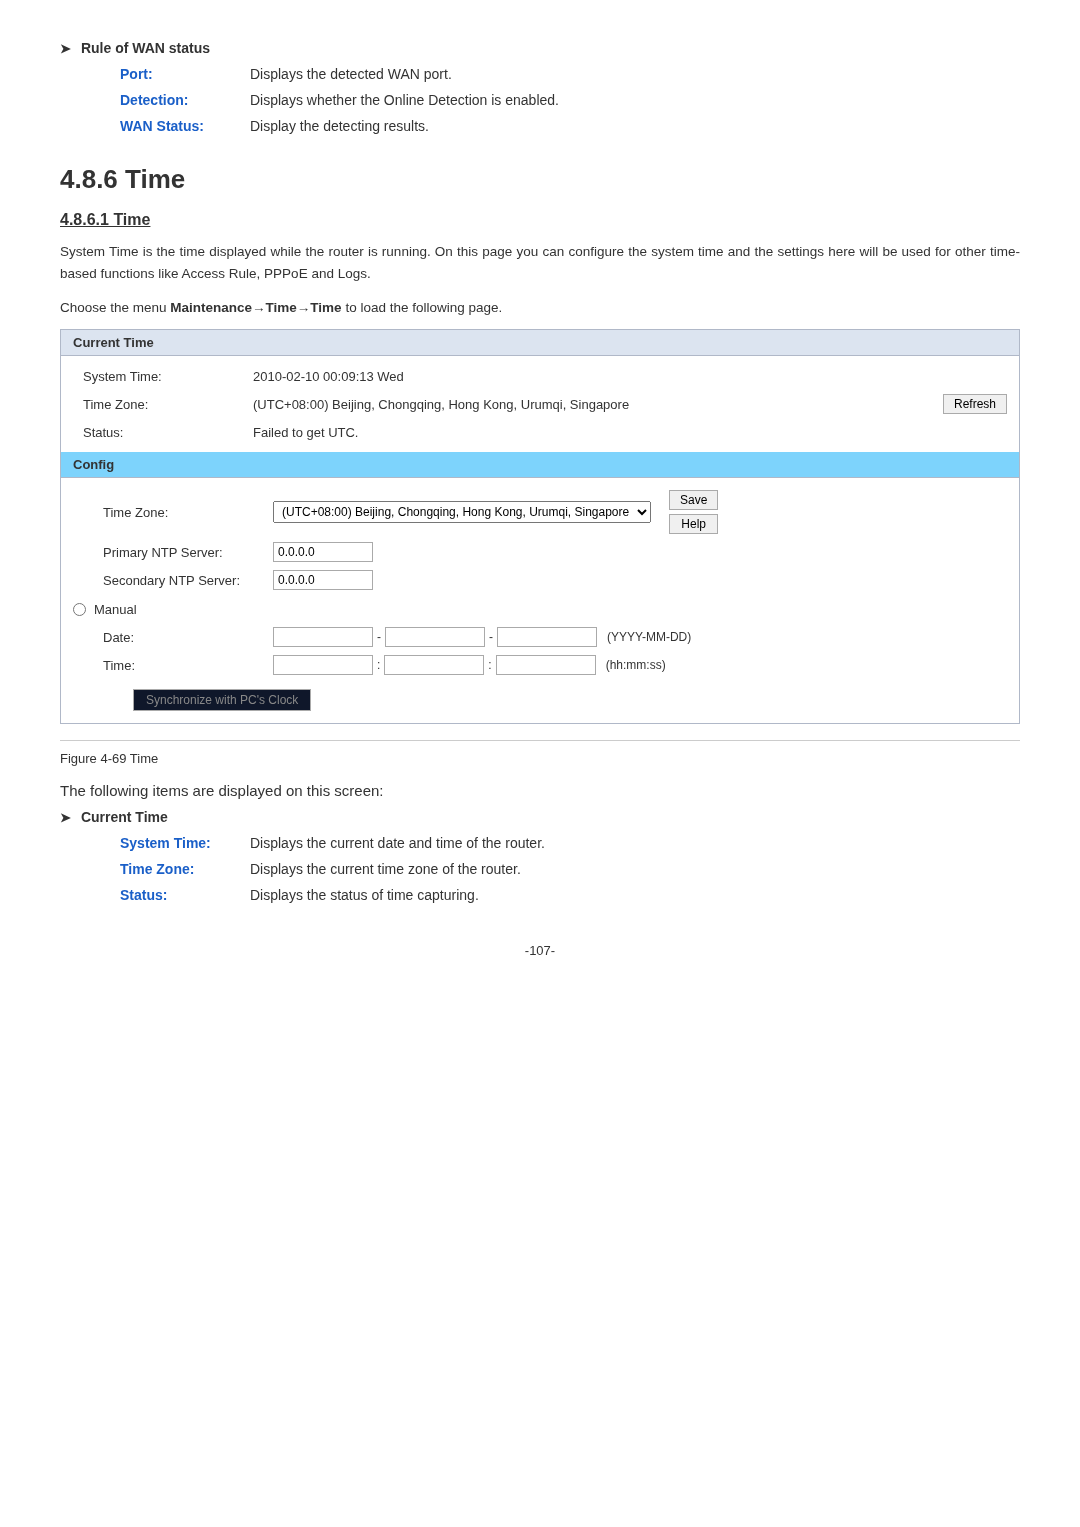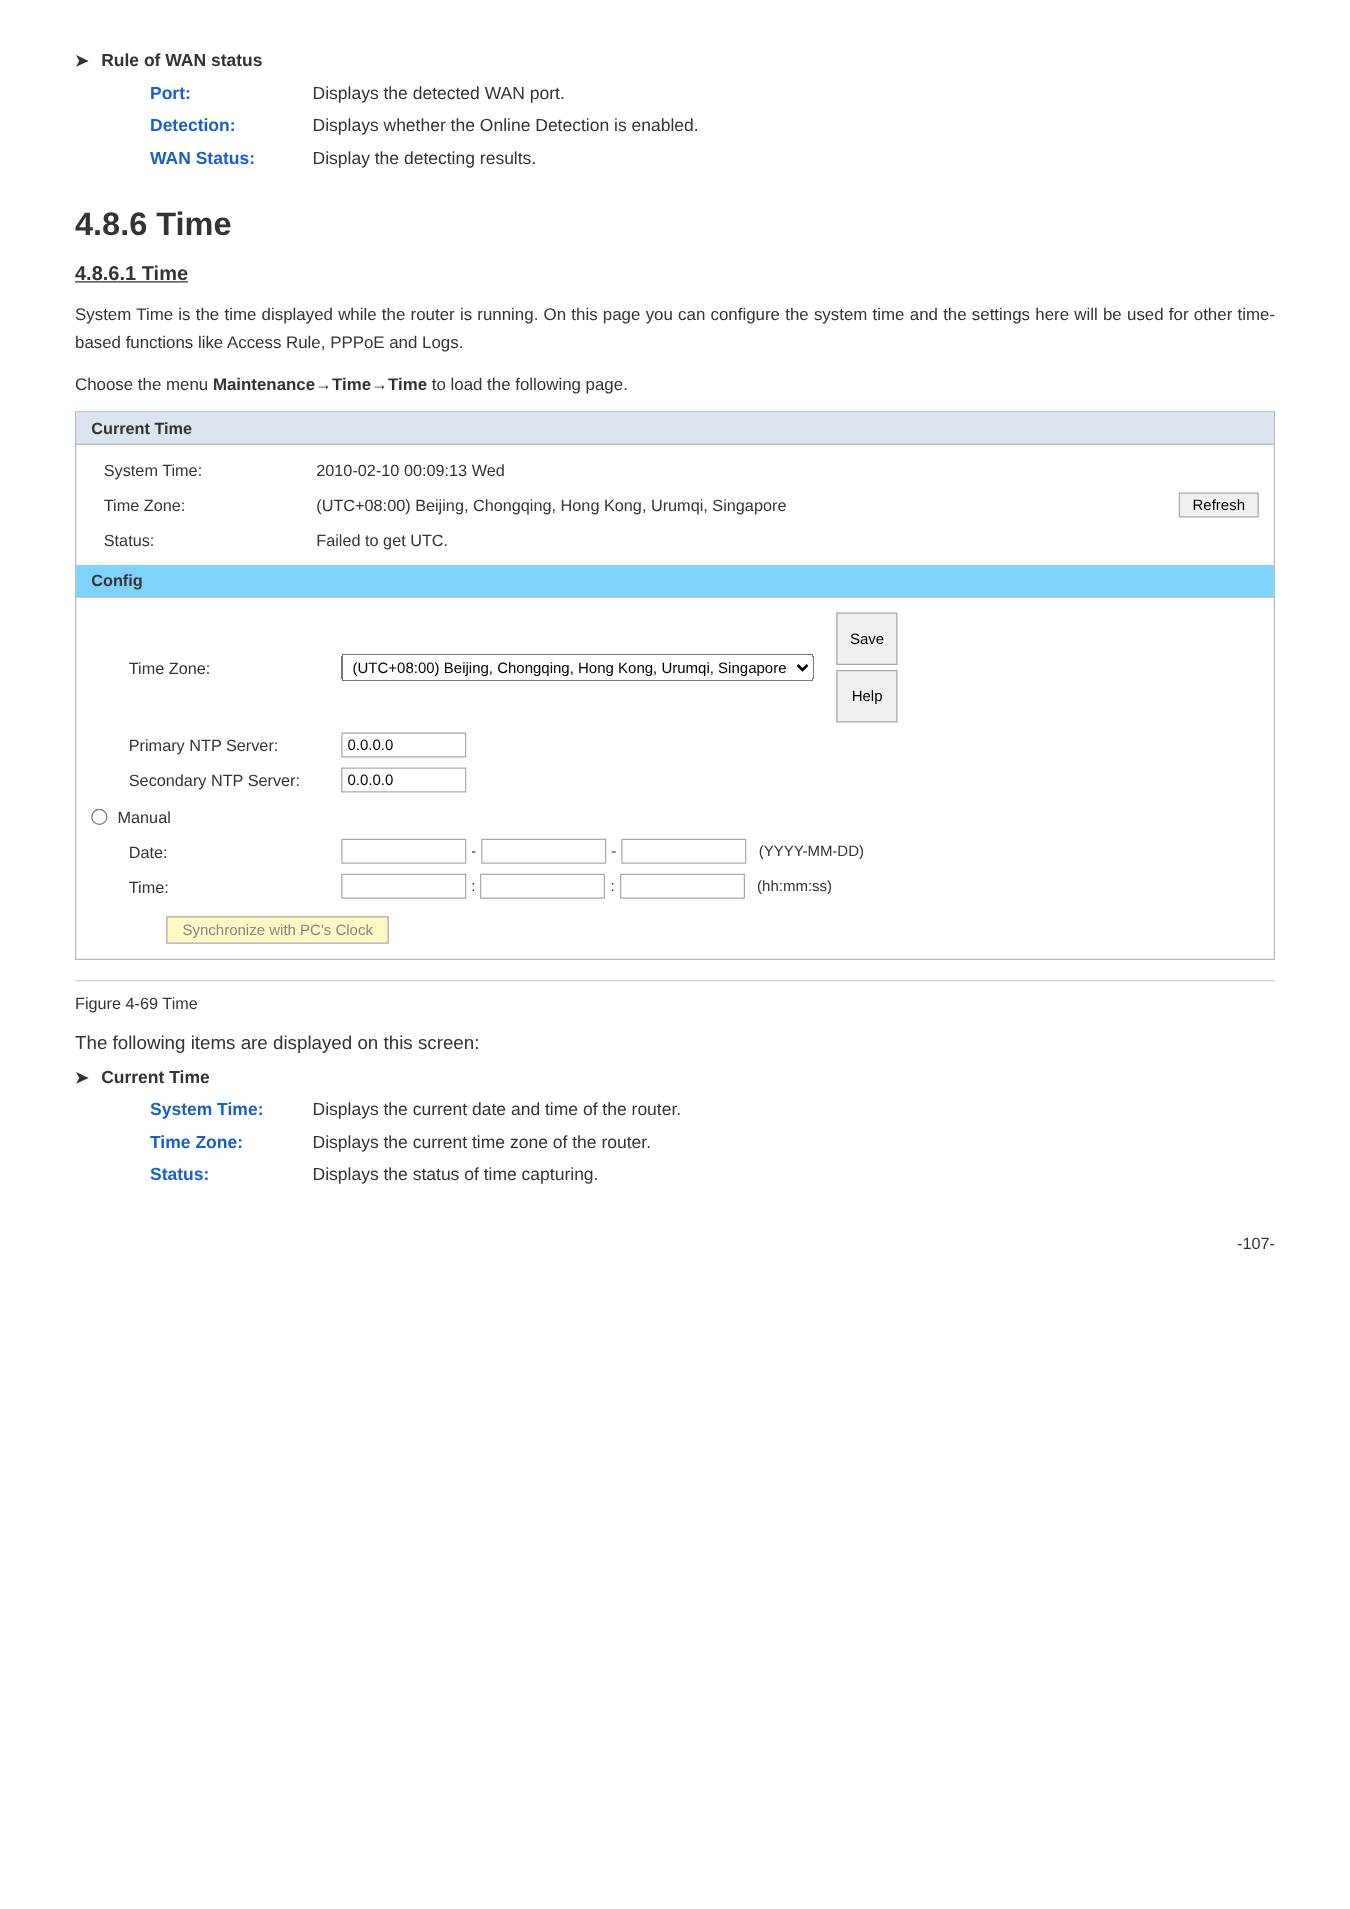--- a/index.html
+++ b/index.html
@@ -164,41 +164,41 @@
     }
     .sub-field-value input[type=text] {
       font-size: 12px;
       padding: 2px 4px;
       width: 100px;
       border: 1px solid #aaa;
     }
     .action-btn {
       background: #f0f0f0;
       border: 1px solid #aaa;
-      padding: 13px 10px;
+      padding: 2px 10px;
       font-size: 12px;
       cursor: pointer;
       margin-left: 8px;
     }
     .date-inputs {
       display: flex;
       align-items: center;
       gap: 4px;
     }
     .date-inputs input {
       width: 50px;
       border: 1px solid #aaa;
       font-size: 12px;
       padding: 2px 4px;
     }
     .date-inputs span {
       font-size: 12px;
     }
     .sync-btn {
-      background: #fef9c3;
+      background: #0f172a;
       border: 1px solid #aaa;
       padding: 3px 12px;
       font-size: 12px;
       color: #888;
       cursor: pointer;
       margin-top: 4px;
       margin-left: 30px;
     }
 
     
@@ -219,21 +219,21 @@
     }
 
     hr.section-divider {
       border: none;
       border-top: 1px solid #ccc;
       margin: 8px 0 4px 0;
     }
 
     
     .page-number {
-      text-align: right;
+      text-align: center;
       font-size: 13px;
       margin-top: 40px;
       color: #333;
     }
 
     .buttons-col {
       display: flex;
       flex-direction: column;
       gap: 4px;
       margin-left: 10px;

